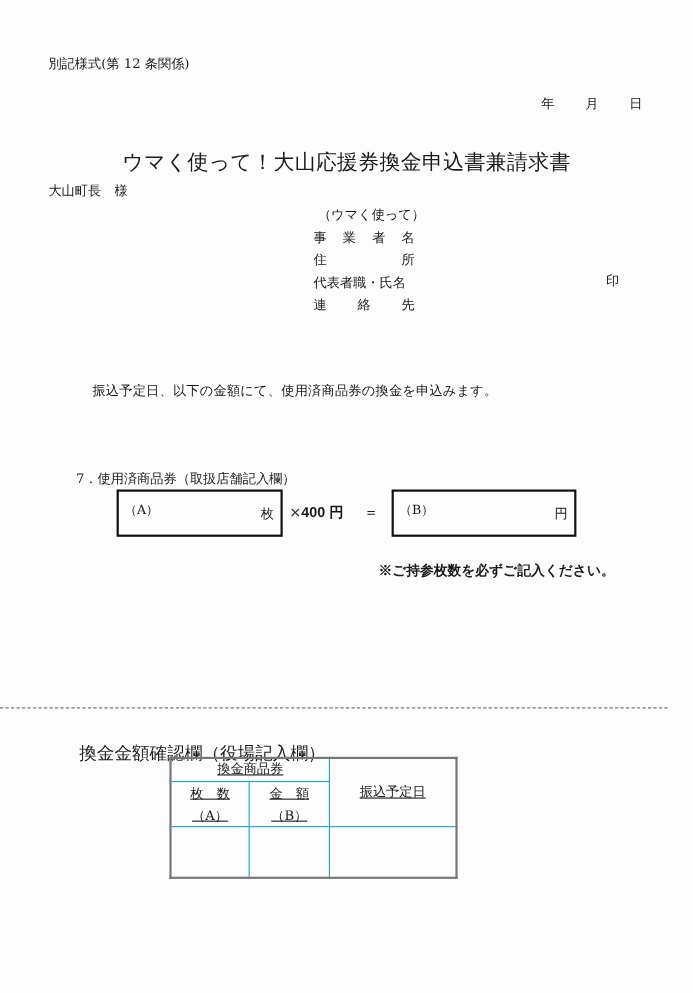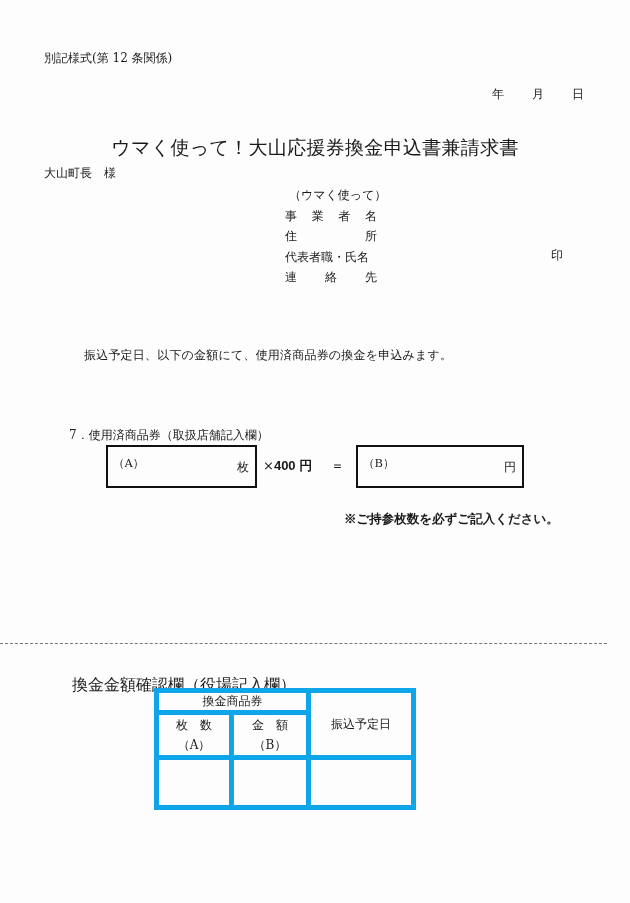--- a/index.html
+++ b/index.html
@@ -30,21 +30,21 @@
     .mult { left: 263px; top: 457px; font-size: 13px; font-family: "Liberation Sans", sans-serif; font-weight: bold; }
     .mult .x { font-weight: normal; font-family: "DejaVu Serif", serif; }
     .eq { left: 331px; top: 457px; font-size: 13px; }
     .note { left: 344px; top: 511px; font-size: 12.5px; font-weight: bold; }
     .dash { left: 0; top: 643px; width: 607px; height: 0; border-top: 1px dashed #777; }
     .sec2-head { left: 72px; top: 652px; font-size: 16px; margin-top: 23px; }
     table.confirm {
       position: absolute; left: 154px; top: 688px; width: 262px; border-collapse: collapse;
       border: 2px solid #777; font-size: 12px;
     }
-    table.confirm td { border: 5px solid #0ea5e9; text-align: center; padding: 0; }
+    table.confirm td { border: 1px solid #0ea5e9; text-align: center; padding: 0; text-decoration: underline; }
     .confirm .h1 { height: 21px; }
     .confirm .h2 { height: 40px; line-height: 20px; }
     .confirm .body-row td { height: 45px; }
     .c1 { width: 70px; }
     .c2 { width: 72px; margin-left: 48px; }
   </style>
 </head>
 <body>
 
 <div class="abs form-ref">別記様式(第 12 条関係)</div>

